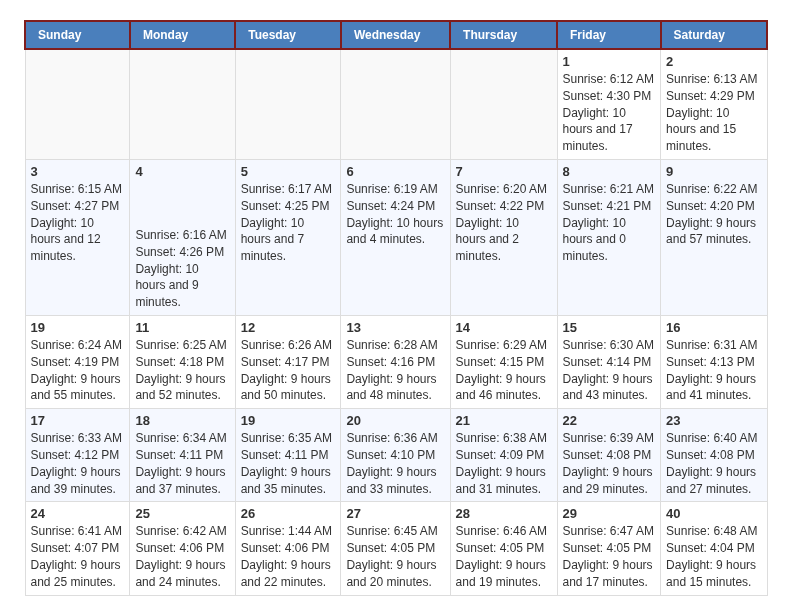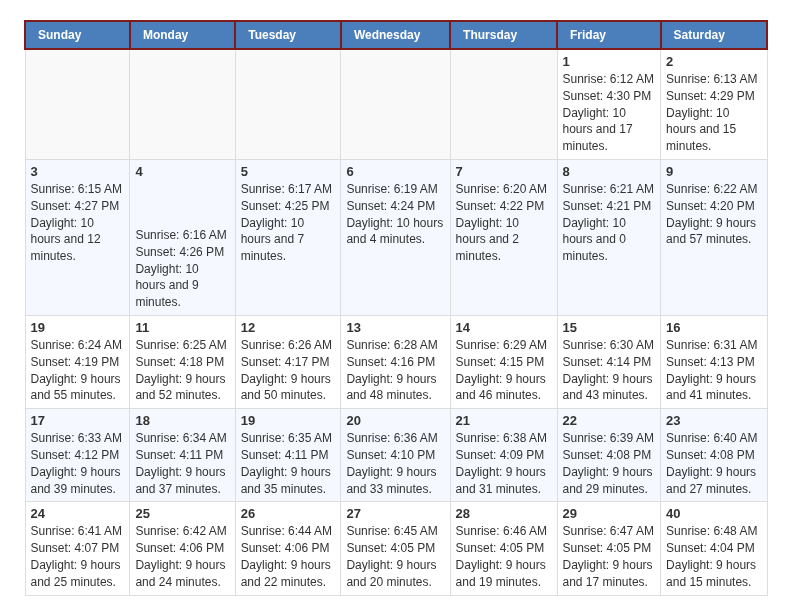--- a/index.html
+++ b/index.html
@@ -196,21 +196,21 @@
 Daylight: 9 hours and 25 minutes.</div>
           </td>
           <td>
             <span class="day-num">25</span>
             <div class="day-info" style="white-space: pre-line;">Sunrise: 6:42 AM
 Sunset: 4:06 PM
 Daylight: 9 hours and 24 minutes.</div>
           </td>
           <td>
             <span class="day-num">26</span>
-            <div class="day-info" style="white-space: pre-line;">Sunrise: 6:44 AM
+            <div class="day-info" style="white-space: pre-line;">Sunrise: 1:44 AM
 Sunset: 4:06 PM
 Daylight: 9 hours and 22 minutes.</div>
           </td>
           <td>
             <span class="day-num">27</span>
             <div class="day-info" style="white-space: pre-line;">Sunrise: 6:45 AM
 Sunset: 4:05 PM
 Daylight: 9 hours and 20 minutes.</div>
           </td>
           <td>

